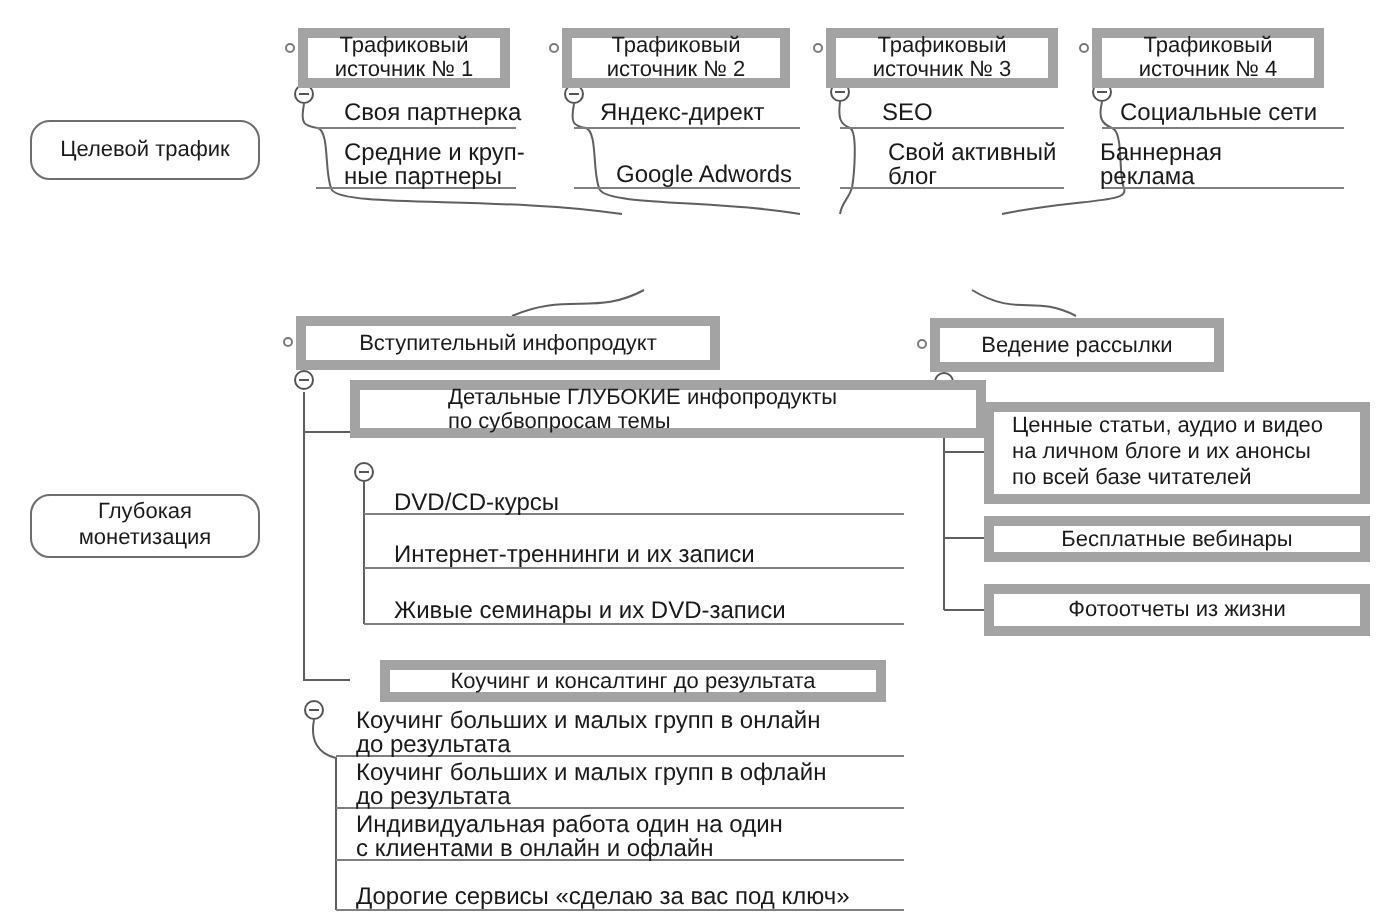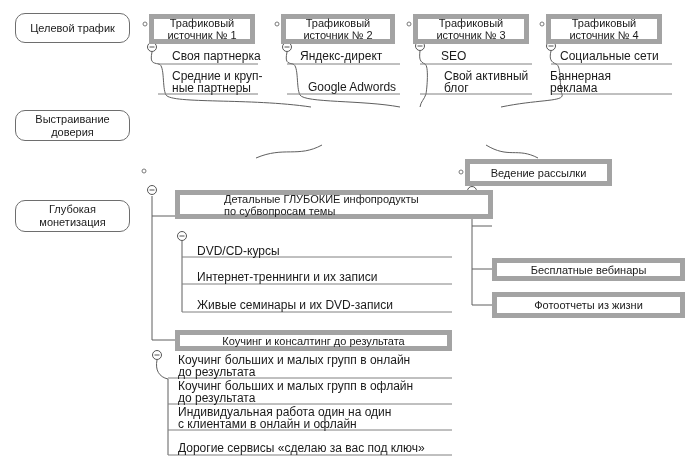--- a/index.html
+++ b/index.html
@@ -13,21 +13,21 @@
     border:5px solid #a3a3a3;
     display:flex;align-items:center;justify-content:center;
     font-size:11px;line-height:12px;text-align:center;white-space:pre-line;
   }
   .node.bold{font-weight:bold;}
   .node.leftalign{justify-content:flex-start;text-align:left;}
   .stage{
     position:absolute;box-sizing:border-box;background:#fff;
     border:1.4px solid #6e6e6e;border-radius:10px;
     display:flex;align-items:center;justify-content:center;
-    font-size:11px;line-height:13px;text-align:center;white-space:pre-line;
+    font-size:11px;line-height:13px;text-align:center;white-space:pre-line;margin-top:47px;
   }
   .subitem{
     position:absolute;font-size:12px;line-height:12px;
     white-space:pre-line;text-align:left;
   }
   svg{display:block;}
 </style>
 </head>
 <body>
 
@@ -96,24 +96,20 @@
       <circle cx="409" cy="24" r="2"></circle>
       <circle cx="542" cy="24" r="2"></circle>
       <circle cx="144" cy="171" r="2"></circle>
       <circle cx="461" cy="172" r="2"></circle>
     </g>
   </svg>
 
   <div class="stage" style="left:15px;top:13px;width:115px;height:30px">
     <span>Целевой трафик</span>
   </div>
-  <div class="stage" style="left:15px;top:110px;width:115px;height:31px">
-    <span>Выстраивание
-доверия</span>
-  </div>
   <div class="stage" style="left:15px;top:200px;width:115px;height:32px">
     <span>Глубокая
 монетизация</span>
   </div>
 
   <div class="node" style="left:149px;top:14px;width:106px;height:30px">
     <span>Трафиковый
 источник № 1</span>
   </div>
   <div class="node" style="left:281px;top:14px;width:114px;height:30px">
@@ -135,43 +131,51 @@
   <div class="subitem" style="left:300px;top:50px;width:100px">Яндекс-директ</div>
   <div class="subitem" style="left:308px;top:81px;width:100px">Google Adwords</div>
   <div class="subitem" style="left:441px;top:50px;width:90px">SEO</div>
   <div class="subitem" style="left:444px;top:70px;width:90px">Свой активный
 блог</div>
   <div class="subitem" style="left:560px;top:50px;width:112px">Социальные сети</div>
   <div class="subitem" style="left:550px;top:70px;width:112px">Баннерная
 реклама</div>
 
 
+  <div class="node" style="left:148px;top:158px;width:212px;height:27px">
+    <span>Вступительный инфопродукт</span>
+  </div>
   <div class="node" style="left:465px;top:159px;width:147px;height:27px">
     <span>Ведение рассылки</span>
   </div>
 
   <div class="node leftalign" style="left:175px;top:190px;width:318px;height:29px;padding-left:44px">
     <span>Детальные ГЛУБОКИЕ инфопродукты
 по субвопросам темы</span>
   </div>
   <div class="subitem" style="left:197px;top:245px;width:250px">DVD/CD-курсы</div>
   <div class="subitem" style="left:197px;top:271px;width:250px">Интернет-треннинги и их записи</div>
   <div class="subitem" style="left:197px;top:299px;width:250px">Живые семинары и их DVD-записи</div>
 
-  <div class="node" style="left:175px;top:330px;width:277px;height:21px">
+  <div class="node" style="left:190px;top:330px;width:253px;height:21px">
     <span>Коучинг и консалтинг до результата</span>
   </div>
   <div class="subitem" style="left:178px;top:354px;width:272px">Коучинг больших и малых групп в онлайн
 до результата</div>
   <div class="subitem" style="left:178px;top:380px;width:272px">Коучинг больших и малых групп в офлайн
 до результата</div>
   <div class="subitem" style="left:178px;top:406px;width:272px">Индивидуальная работа один на один
 с клиентами в онлайн и офлайн</div>
   <div class="subitem" style="left:178px;top:442px;width:272px">Дорогие сервисы «сделаю за вас под ключ»</div>
 
+  <div class="node leftalign" style="left:492px;top:201px;width:193px;height:51px;padding-left:9px;line-height:13px">
+    <span>Ценные статьи, аудио и видео
+на личном блоге и их анонсы
+по всей базе читателей</span>
+  </div>
   <div class="node" style="left:492px;top:258px;width:193px;height:23px">
     <span>Бесплатные вебинары</span>
   </div>
   <div class="node" style="left:492px;top:292px;width:193px;height:26px">
     <span>Фотоотчеты из жизни</span>
   </div>
 
 </div>
 
 </body></html>

